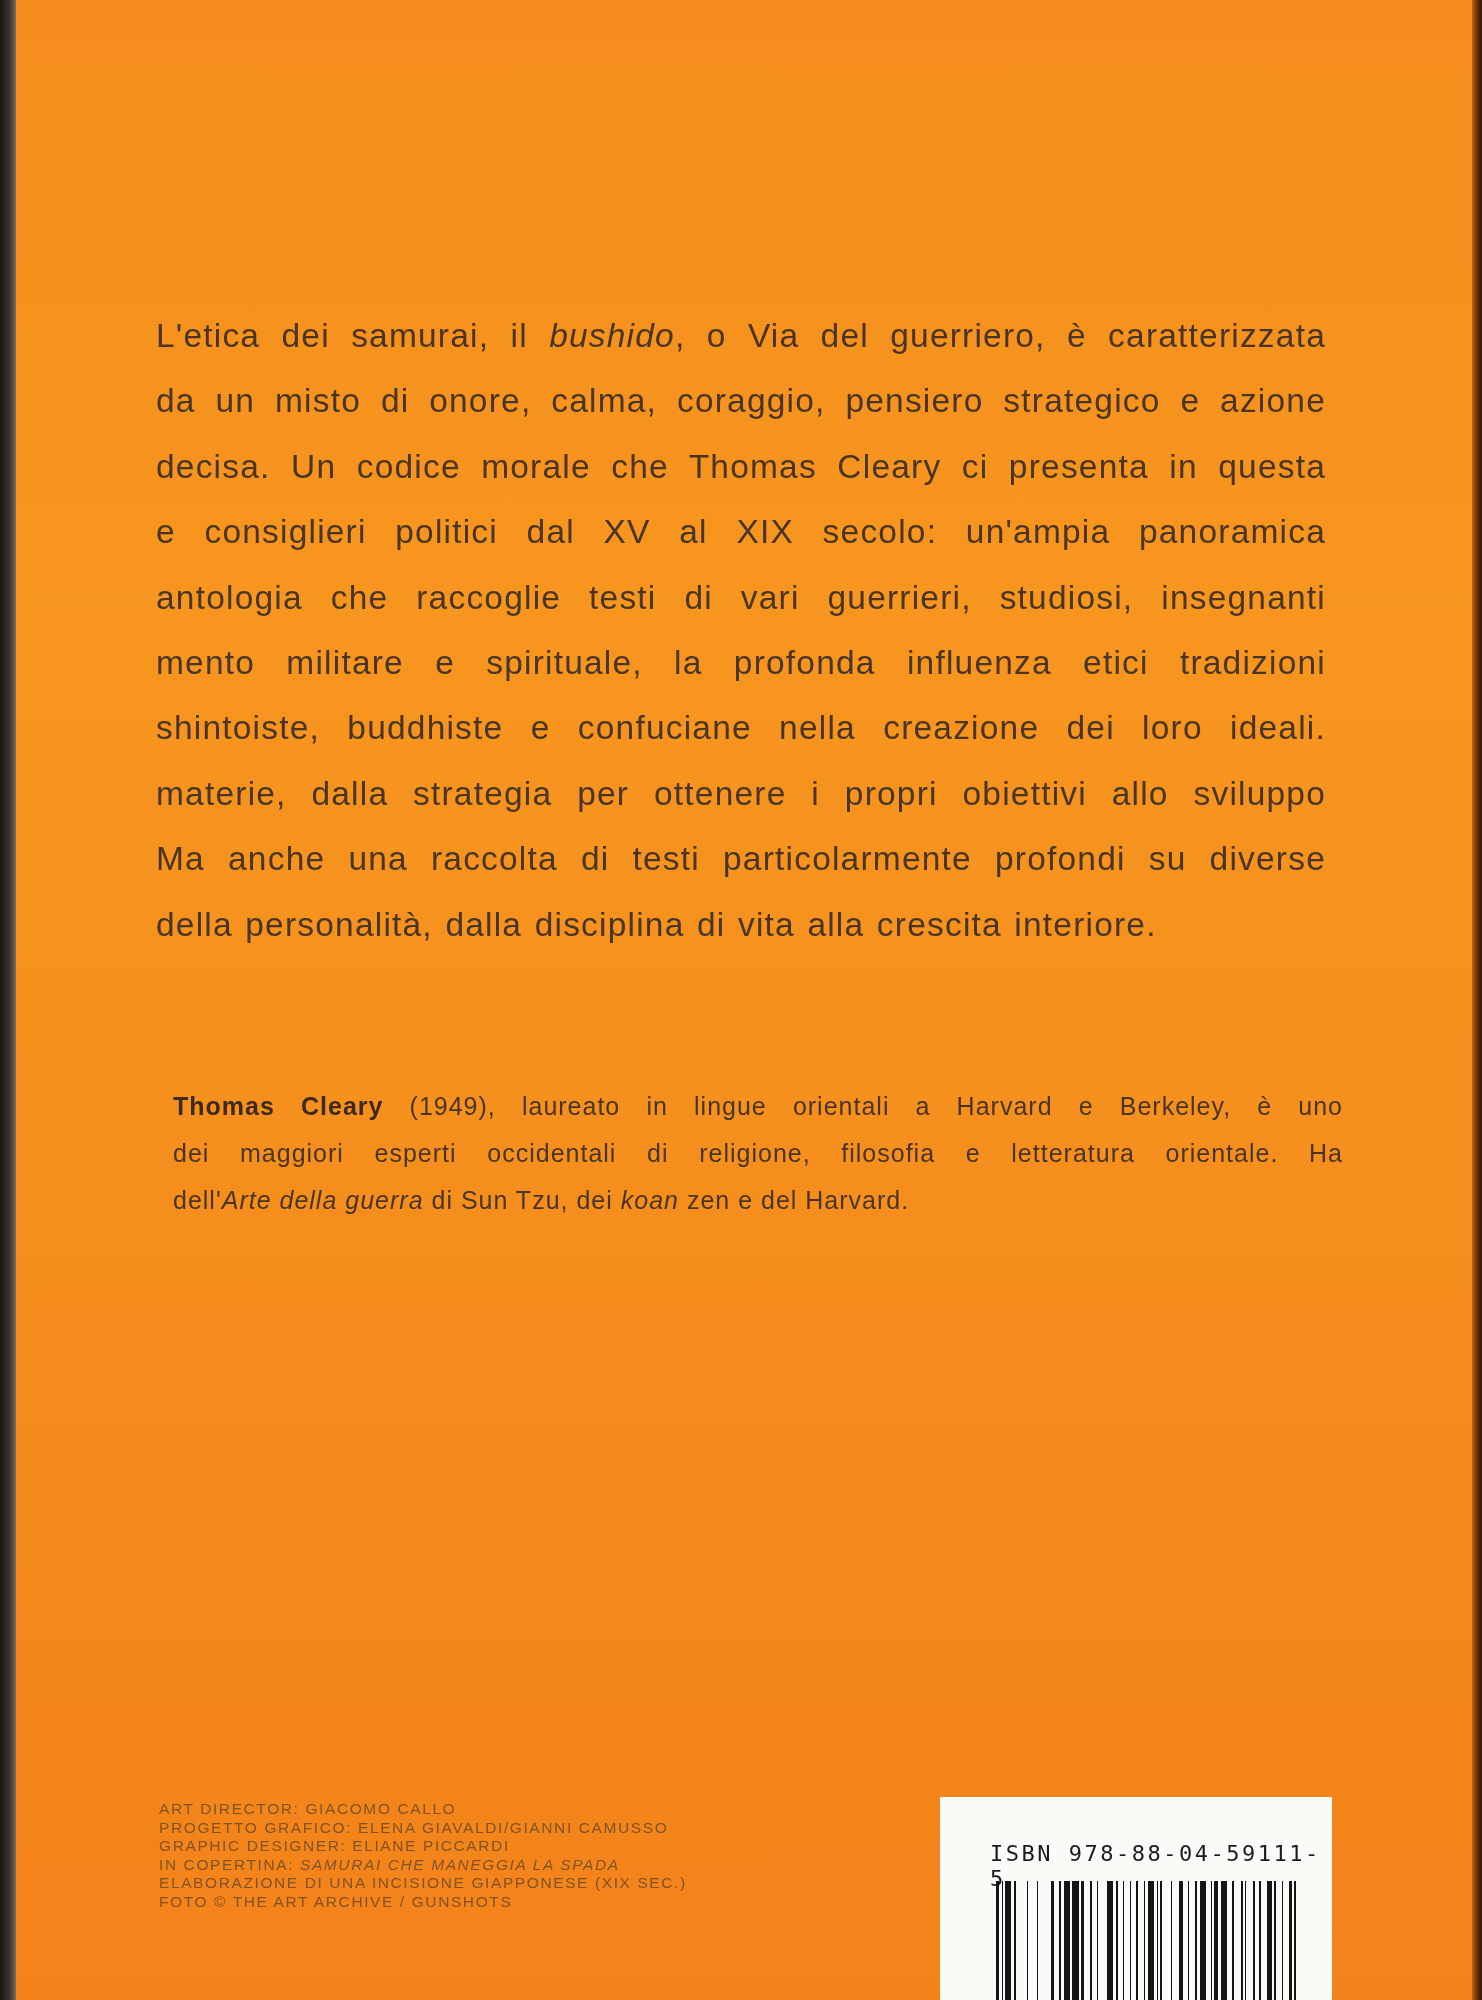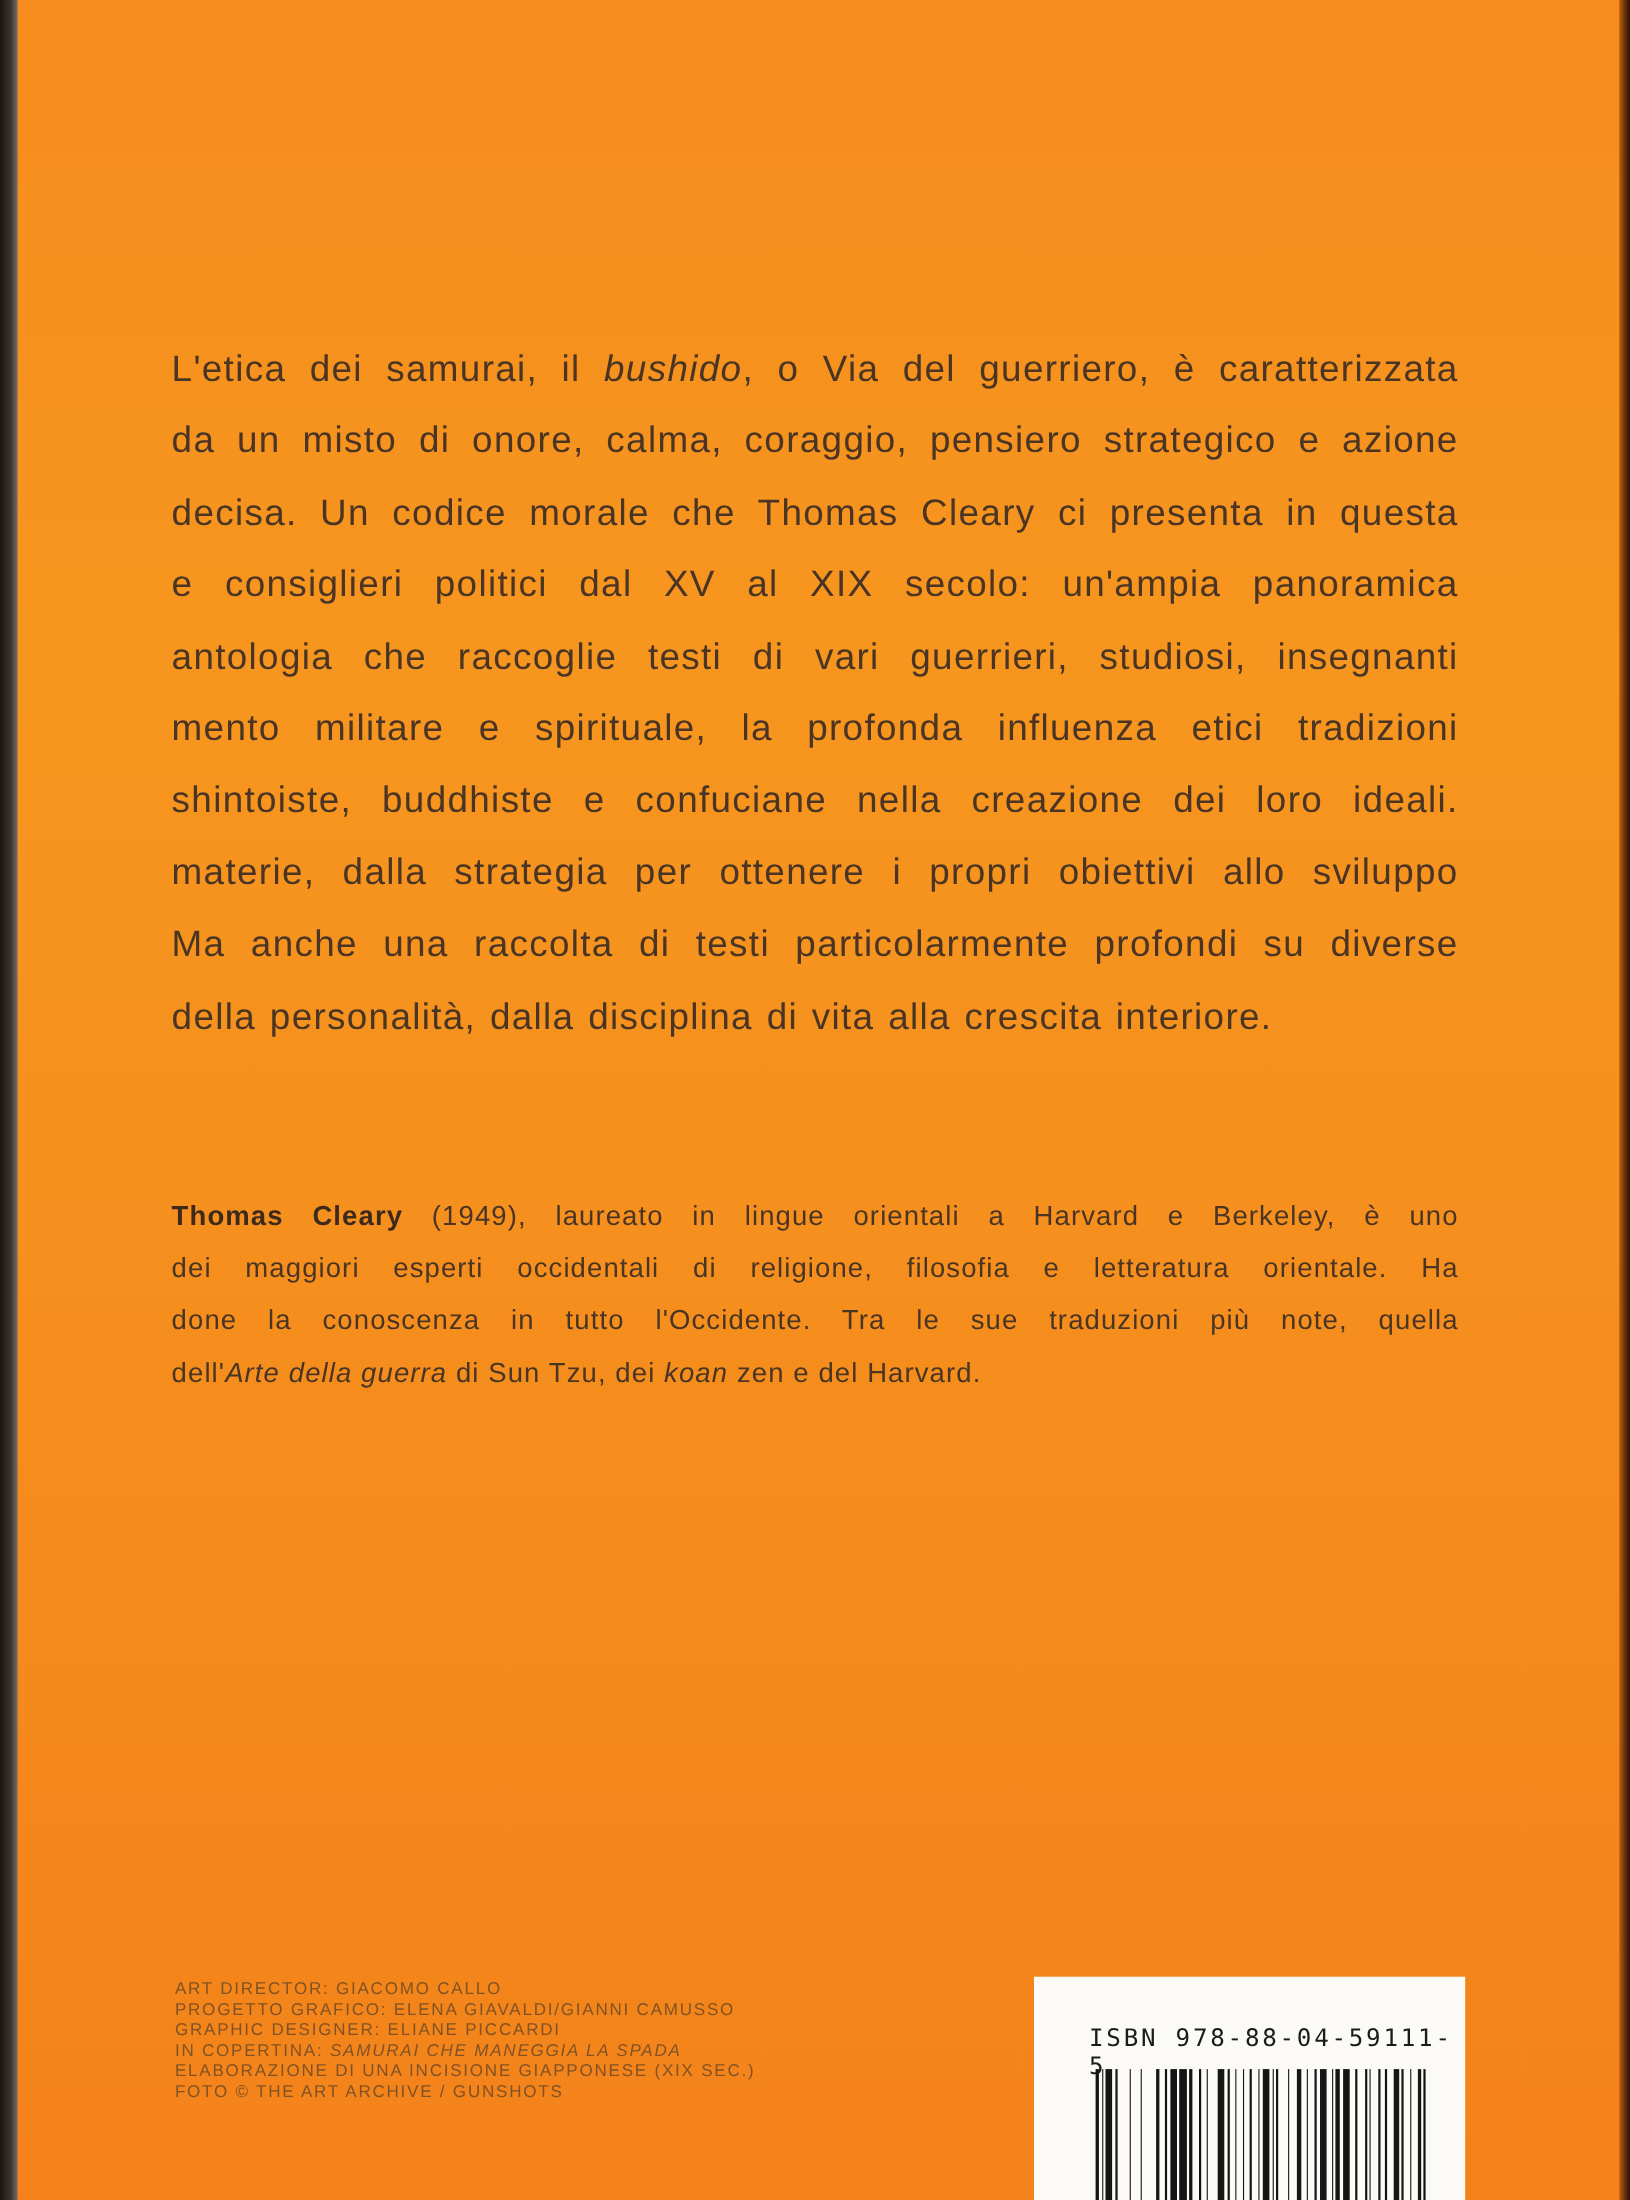--- a/index.html
+++ b/index.html
@@ -21,21 +21,21 @@
     background: linear-gradient(90deg, #c2600f 0%, #5a2a0a 60%, #2a1206 100%);
   }
   .blurb {
     position: absolute; left: 156px; top: 296px; width: 1170px;
     color: #4a3524; font-size: 33.5px; line-height: 51.4px;
     letter-spacing: 1.2px; word-spacing: 2px;
   }
   .blurb .line { display: block; white-space: nowrap; text-align: justify; text-align-last: justify; margin-top: 14px; }
   .blurb .line.last { text-align-last: left; }
   .bio {
-    position: absolute; left: 156px; top: 1083px; width: 1170px;
+    position: absolute; left: 173px; top: 1083px; width: 1170px;
     color: #4a3524; font-size: 25px; line-height: 47.2px; letter-spacing: 1px;
   }
   .bio .line { display: block; white-space: nowrap; text-align: justify; text-align-last: justify; }
   .bio .line.last { text-align-last: left; }
   .bio b { font-weight: bold; color: #3d2a1c; }
   i { font-style: italic; }
   .credits {
     position: absolute; left: 159px; top: 1800px;
     color: #6e4a26; font-size: 15.5px; line-height: 18.5px; letter-spacing: 1.6px;
     text-transform: uppercase; opacity: 0.85;
@@ -72,21 +72,20 @@
     <span class="line">mento militare e spirituale, la profonda influenza etici tradizioni</span>
     <span class="line">shintoiste, buddhiste e confuciane nella creazione dei loro ideali.</span>
     <span class="line">materie, dalla strategia per ottenere i propri obiettivi allo sviluppo</span>
     <span class="line">Ma anche una raccolta di testi particolarmente profondi su diverse</span>
     <span class="line last">della personalità, dalla disciplina di vita alla crescita interiore.</span>
   </div>
 
 <div class="bio">
   <span class="line"><b>Thomas Cleary</b><span> (1949), laureato in lingue orientali a Harvard e Berkeley, è uno</span></span>
   <span class="line">dei maggiori esperti occidentali di religione, filosofia e letteratura orientale. Ha</span>
-  <span class="line">done la conoscenza in tutto l'Occidente. Tra le sue traduzioni più note, quella</span>
   <span class="line last"><span>dell'</span><i>Arte della guerra</i><span> di Sun Tzu, dei </span><i>koan</i><span> zen e del Harvard.</span></span>
 </div>
 
 <div class="credits">
   <div>ART DIRECTOR: GIACOMO CALLO</div>
   <div>PROGETTO GRAFICO: ELENA GIAVALDI/GIANNI CAMUSSO</div>
   <div>GRAPHIC DESIGNER: ELIANE PICCARDI</div>
   <div><span>IN COPERTINA: </span><i>SAMURAI CHE MANEGGIA LA SPADA</i></div>
   <div>ELABORAZIONE DI UNA INCISIONE GIAPPONESE (XIX SEC.)</div>
   <div>FOTO © THE ART ARCHIVE / GUNSHOTS</div>

